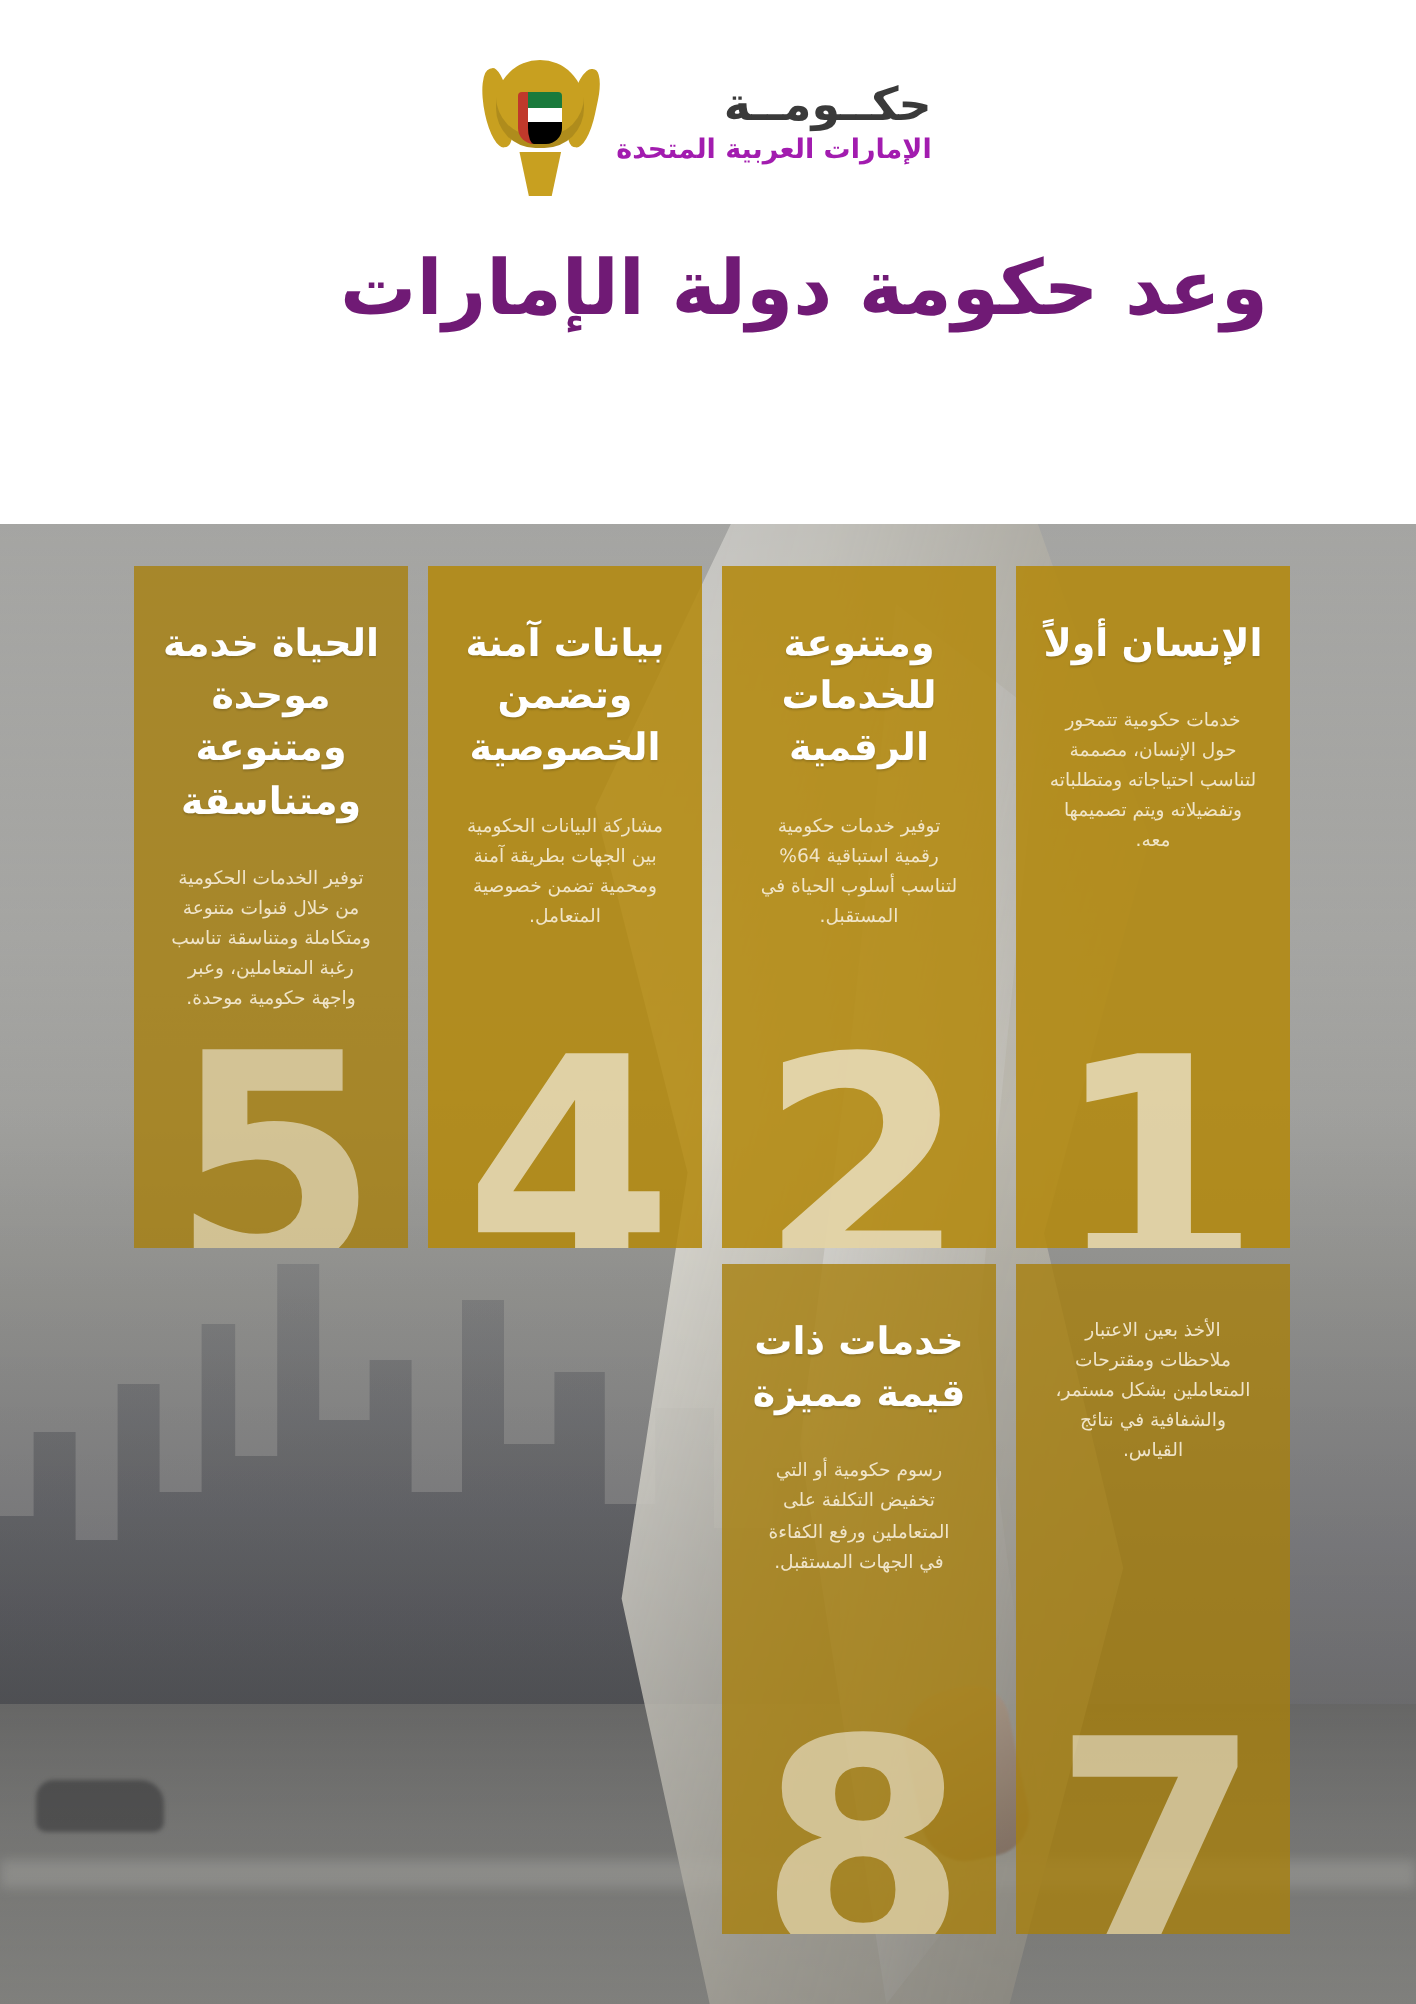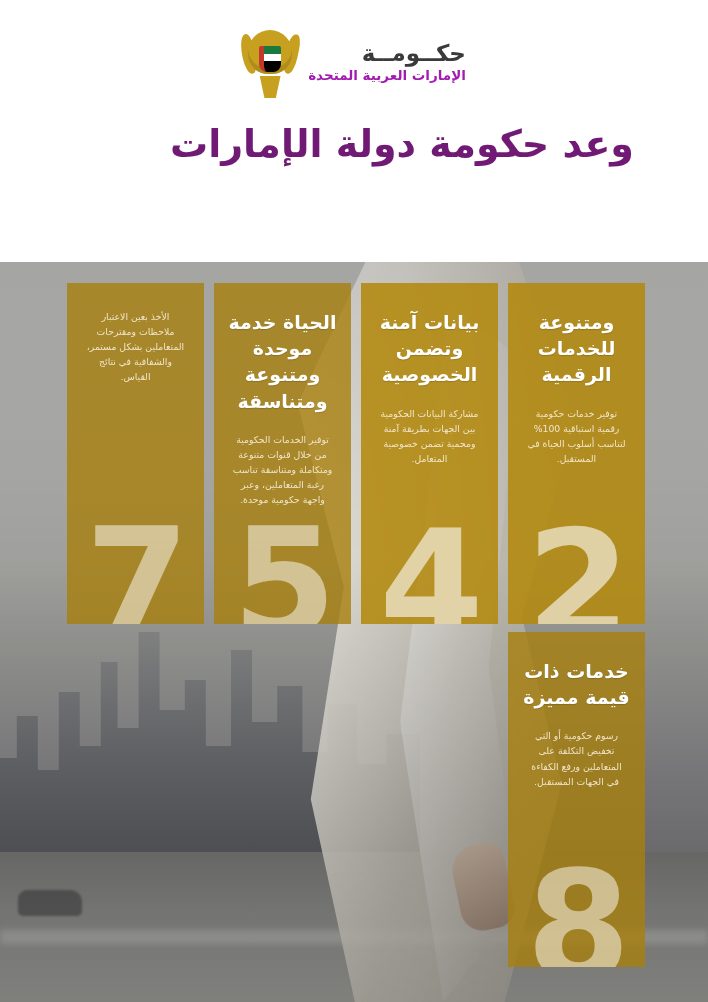--- a/index.html
+++ b/index.html
@@ -293,24 +293,29 @@
     <div class="road-blur"></div>
     <div class="car"></div>
     <div class="flag-cloth"></div>
     <div class="flag-fold-a"></div>
     <div class="hand"></div>
     <div class="photo-overlay"></div>
   </div>
 
   <div class="grid">
 
+    <div class="card">
+      <div class="c-title">الإنسان أولاً</div>
+      <div class="c-desc">خدمات حكومية تتمحور حول الإنسان، مصممة لتناسب احتياجاته ومتطلباته وتفضيلاته ويتم تصميمها معه.</div>
+      <div class="c-num">1</div>
+    </div>
 
     <div class="card">
       <div class="c-title">ومتنوعة للخدمات الرقمية</div>
-      <div class="c-desc">توفير خدمات حكومية رقمية استباقية 100% لتناسب أسلوب الحياة في المستقبل.</div>
+      <div class="c-desc">توفير خدمات حكومية رقمية استباقية 64% لتناسب أسلوب الحياة في المستقبل.</div>
       <div class="c-num">2</div>
     </div>
 
 
     <div class="card">
       <div class="c-title">بيانات آمنة وتضمن الخصوصية</div>
       <div class="c-desc">مشاركة البيانات الحكومية بين الجهات بطريقة آمنة ومحمية تضمن خصوصية المتعامل.</div>
       <div class="c-num">4</div>
     </div>
 

